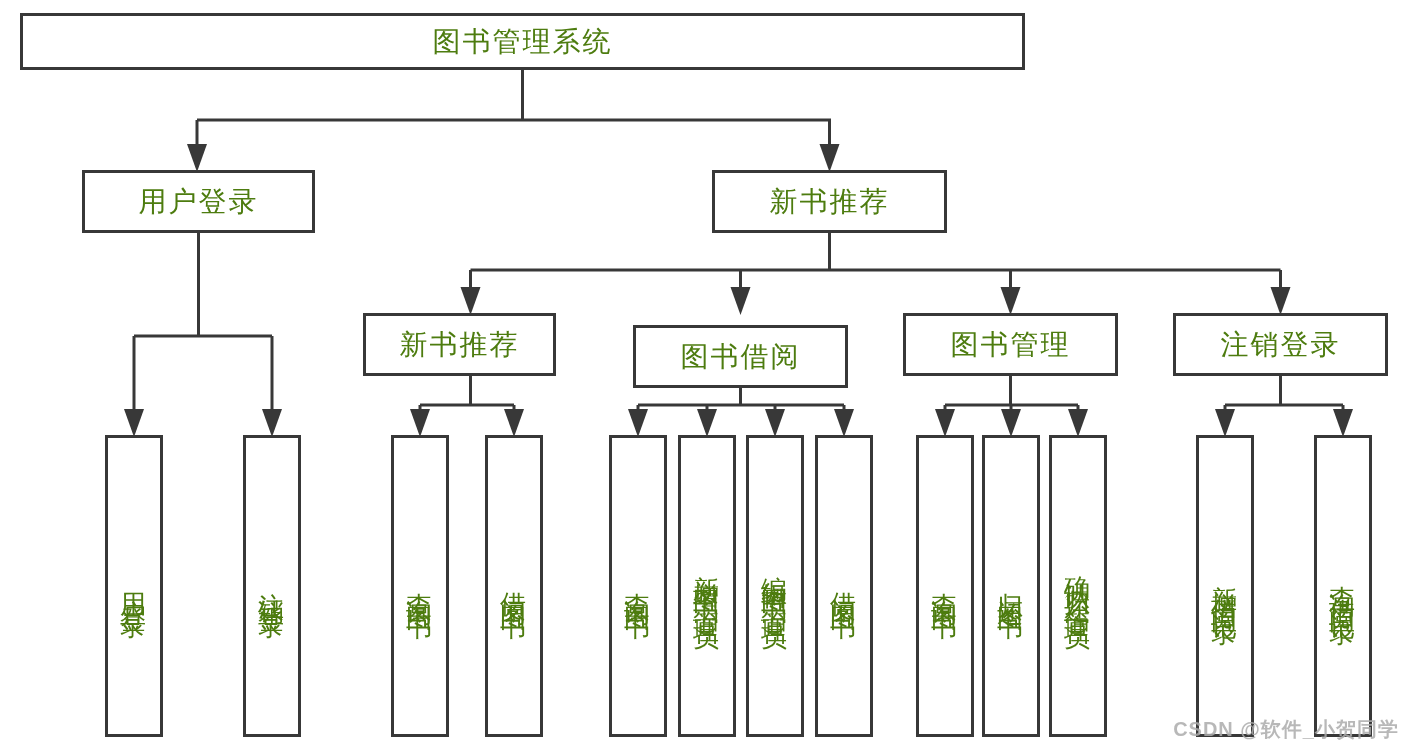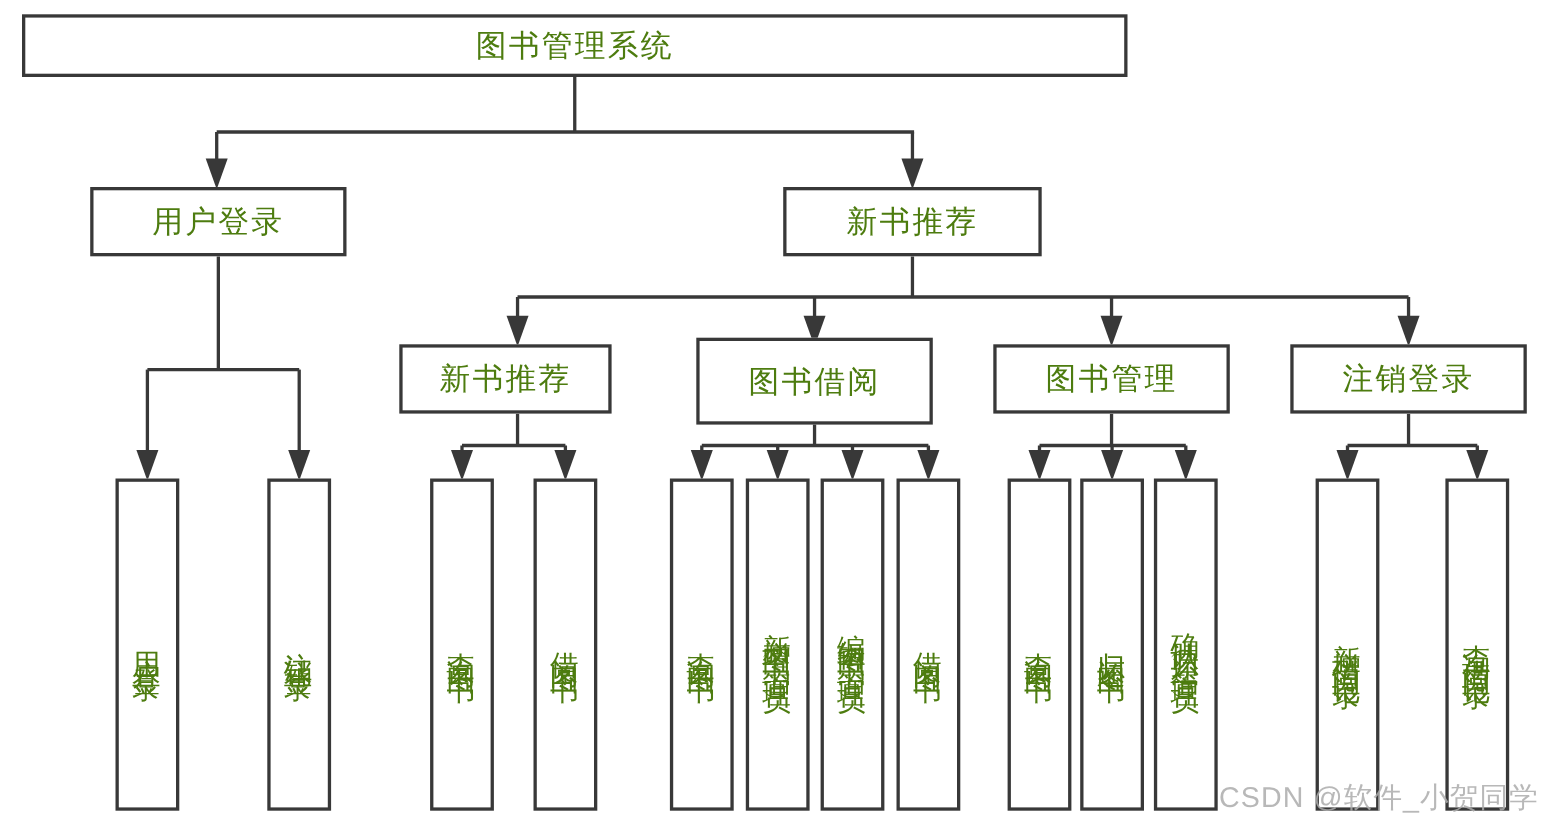--- a/index.html
+++ b/index.html
@@ -27,23 +27,24 @@
   .leaf{
     writing-mode:vertical-lr;
     text-orientation:mixed;
     font-size:26px;
     letter-spacing:7px;
     white-space:normal;
   }
   .watermark{
     position:absolute;z-index:2;
     right:6px;bottom:4px;
-    font-size:26px;
+    font-size:20px;
     letter-spacing:1px;
     color:rgba(172,172,172,0.85);
+    font-weight:bold;
   }
 </style>
 </head>
 <body>
 
 <div class="canvas">
 
   <svg class="connectors" width="1405" height="747" viewBox="0 0 1405 747">
     <g>
       <path d="M522.5 70 V120"></path>
@@ -120,21 +121,21 @@
   <div class="node" style="left:82px;top:170px;width:233px;height:63px">
     <span>用户登录</span>
   </div>
   <div class="node" style="left:712px;top:170px;width:235px;height:63px">
     <span>新书推荐</span>
   </div>
 
   <div class="node" style="left:363px;top:313px;width:193px;height:63px">
     <span>新书推荐</span>
   </div>
-  <div class="node" style="left:633px;top:307px;width:215px;height:79px">
+  <div class="node" style="left:633px;top:325px;width:215px;height:63px">
     <span>图书借阅</span>
   </div>
   <div class="node" style="left:903px;top:313px;width:215px;height:63px">
     <span>图书管理</span>
   </div>
   <div class="node" style="left:1173px;top:313px;width:215px;height:63px">
     <span>注销登录</span>
   </div>
 
   <div class="node leaf" style="left:105px;top:435px;width:58px;height:302px">

